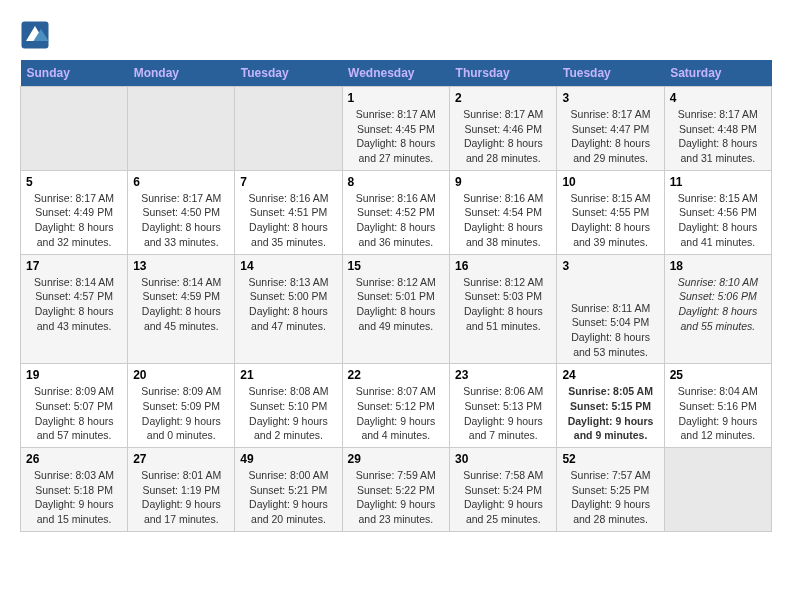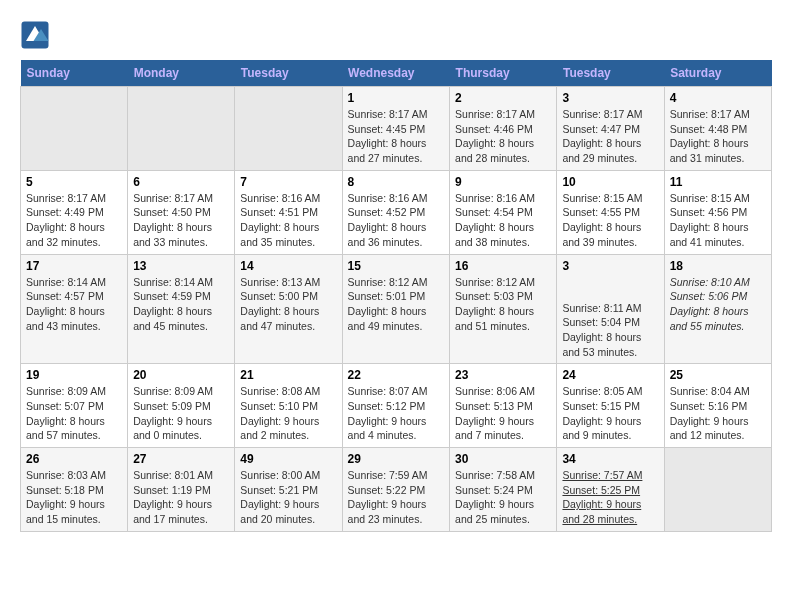--- a/index.html
+++ b/index.html
@@ -81,20 +81,21 @@
     .day-num {
       font-weight: bold;
       font-size: 12px;
       margin-bottom: 2px;
       display: block;
     }
     .day-info {
       color: #333;
       font-size: 10.5px;
       line-height: 1.4;
+      text-align: center;
     }
     .empty-cell {
       background-color: #e8e8e8 !important;
     }
   </style>
 </head>
 <body>
 
 <div class="header-area">
   <div class="logo">
@@ -270,21 +271,21 @@
 Daylight: 9 hours and 4 minutes.</div>
         </td>
         <td>
           <span class="day-num">23</span>
           <div class="day-info" style="white-space: pre-line;">Sunrise: 8:06 AM
 Sunset: 5:13 PM
 Daylight: 9 hours and 7 minutes.</div>
         </td>
         <td>
           <span class="day-num">24</span>
-          <div class="day-info" style="white-space: pre-line;">Sunrise: 8:05 AM
+          <div class="day-info" style="white-space: pre-line; font-weight: bold;">Sunrise: 8:05 AM
 Sunset: 5:15 PM
 Daylight: 9 hours and 9 minutes.</div>
         </td>
         <td>
           <span class="day-num">25</span>
           <div class="day-info" style="white-space: pre-line;">Sunrise: 8:04 AM
 Sunset: 5:16 PM
 Daylight: 9 hours and 12 minutes.</div>
         </td>
       </tr>
@@ -313,21 +314,21 @@
 Sunset: 5:22 PM
 Daylight: 9 hours and 23 minutes.</div>
         </td>
         <td>
           <span class="day-num">30</span>
           <div class="day-info" style="white-space: pre-line;">Sunrise: 7:58 AM
 Sunset: 5:24 PM
 Daylight: 9 hours and 25 minutes.</div>
         </td>
         <td>
-          <span class="day-num">34</span>
-          <div class="day-info" style="white-space: pre-line; text-decoration: underline;">Sunrise: 7:57 AM
+          <span class="day-num">52</span>
+          <div class="day-info" style="white-space: pre-line;">Sunrise: 7:57 AM
 Sunset: 5:25 PM
 Daylight: 9 hours and 28 minutes.</div>
         </td>
         <td class="empty-cell"></td>
       </tr>
     </tbody>
 </table>
 
 </body></html>

